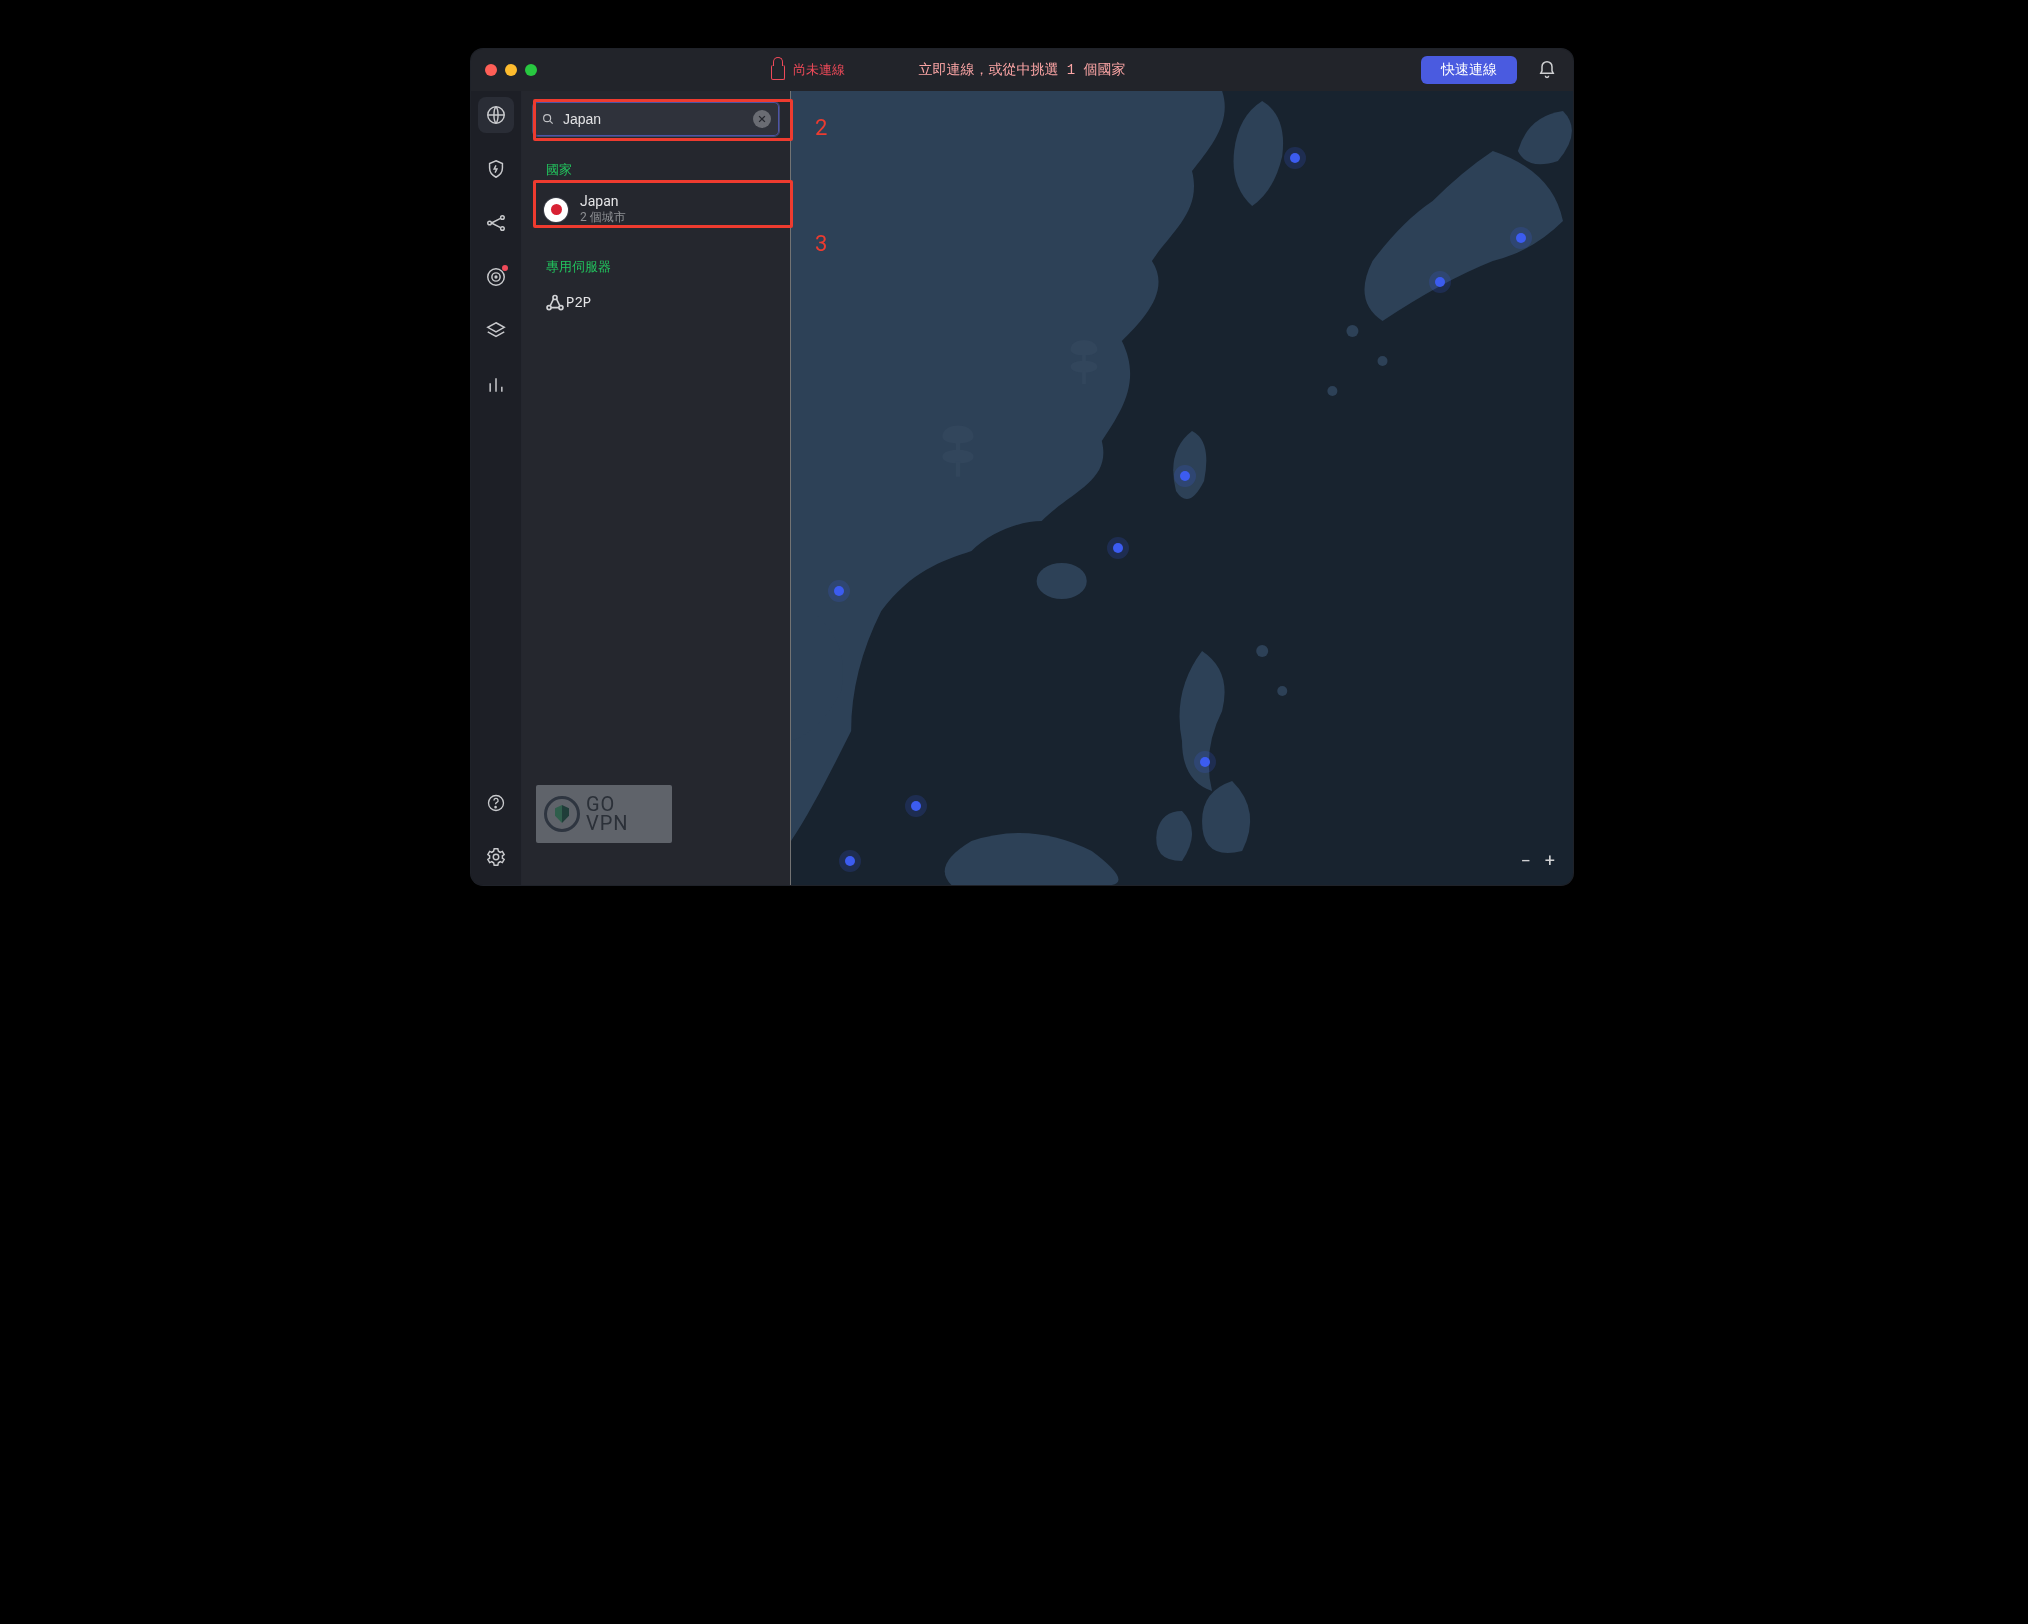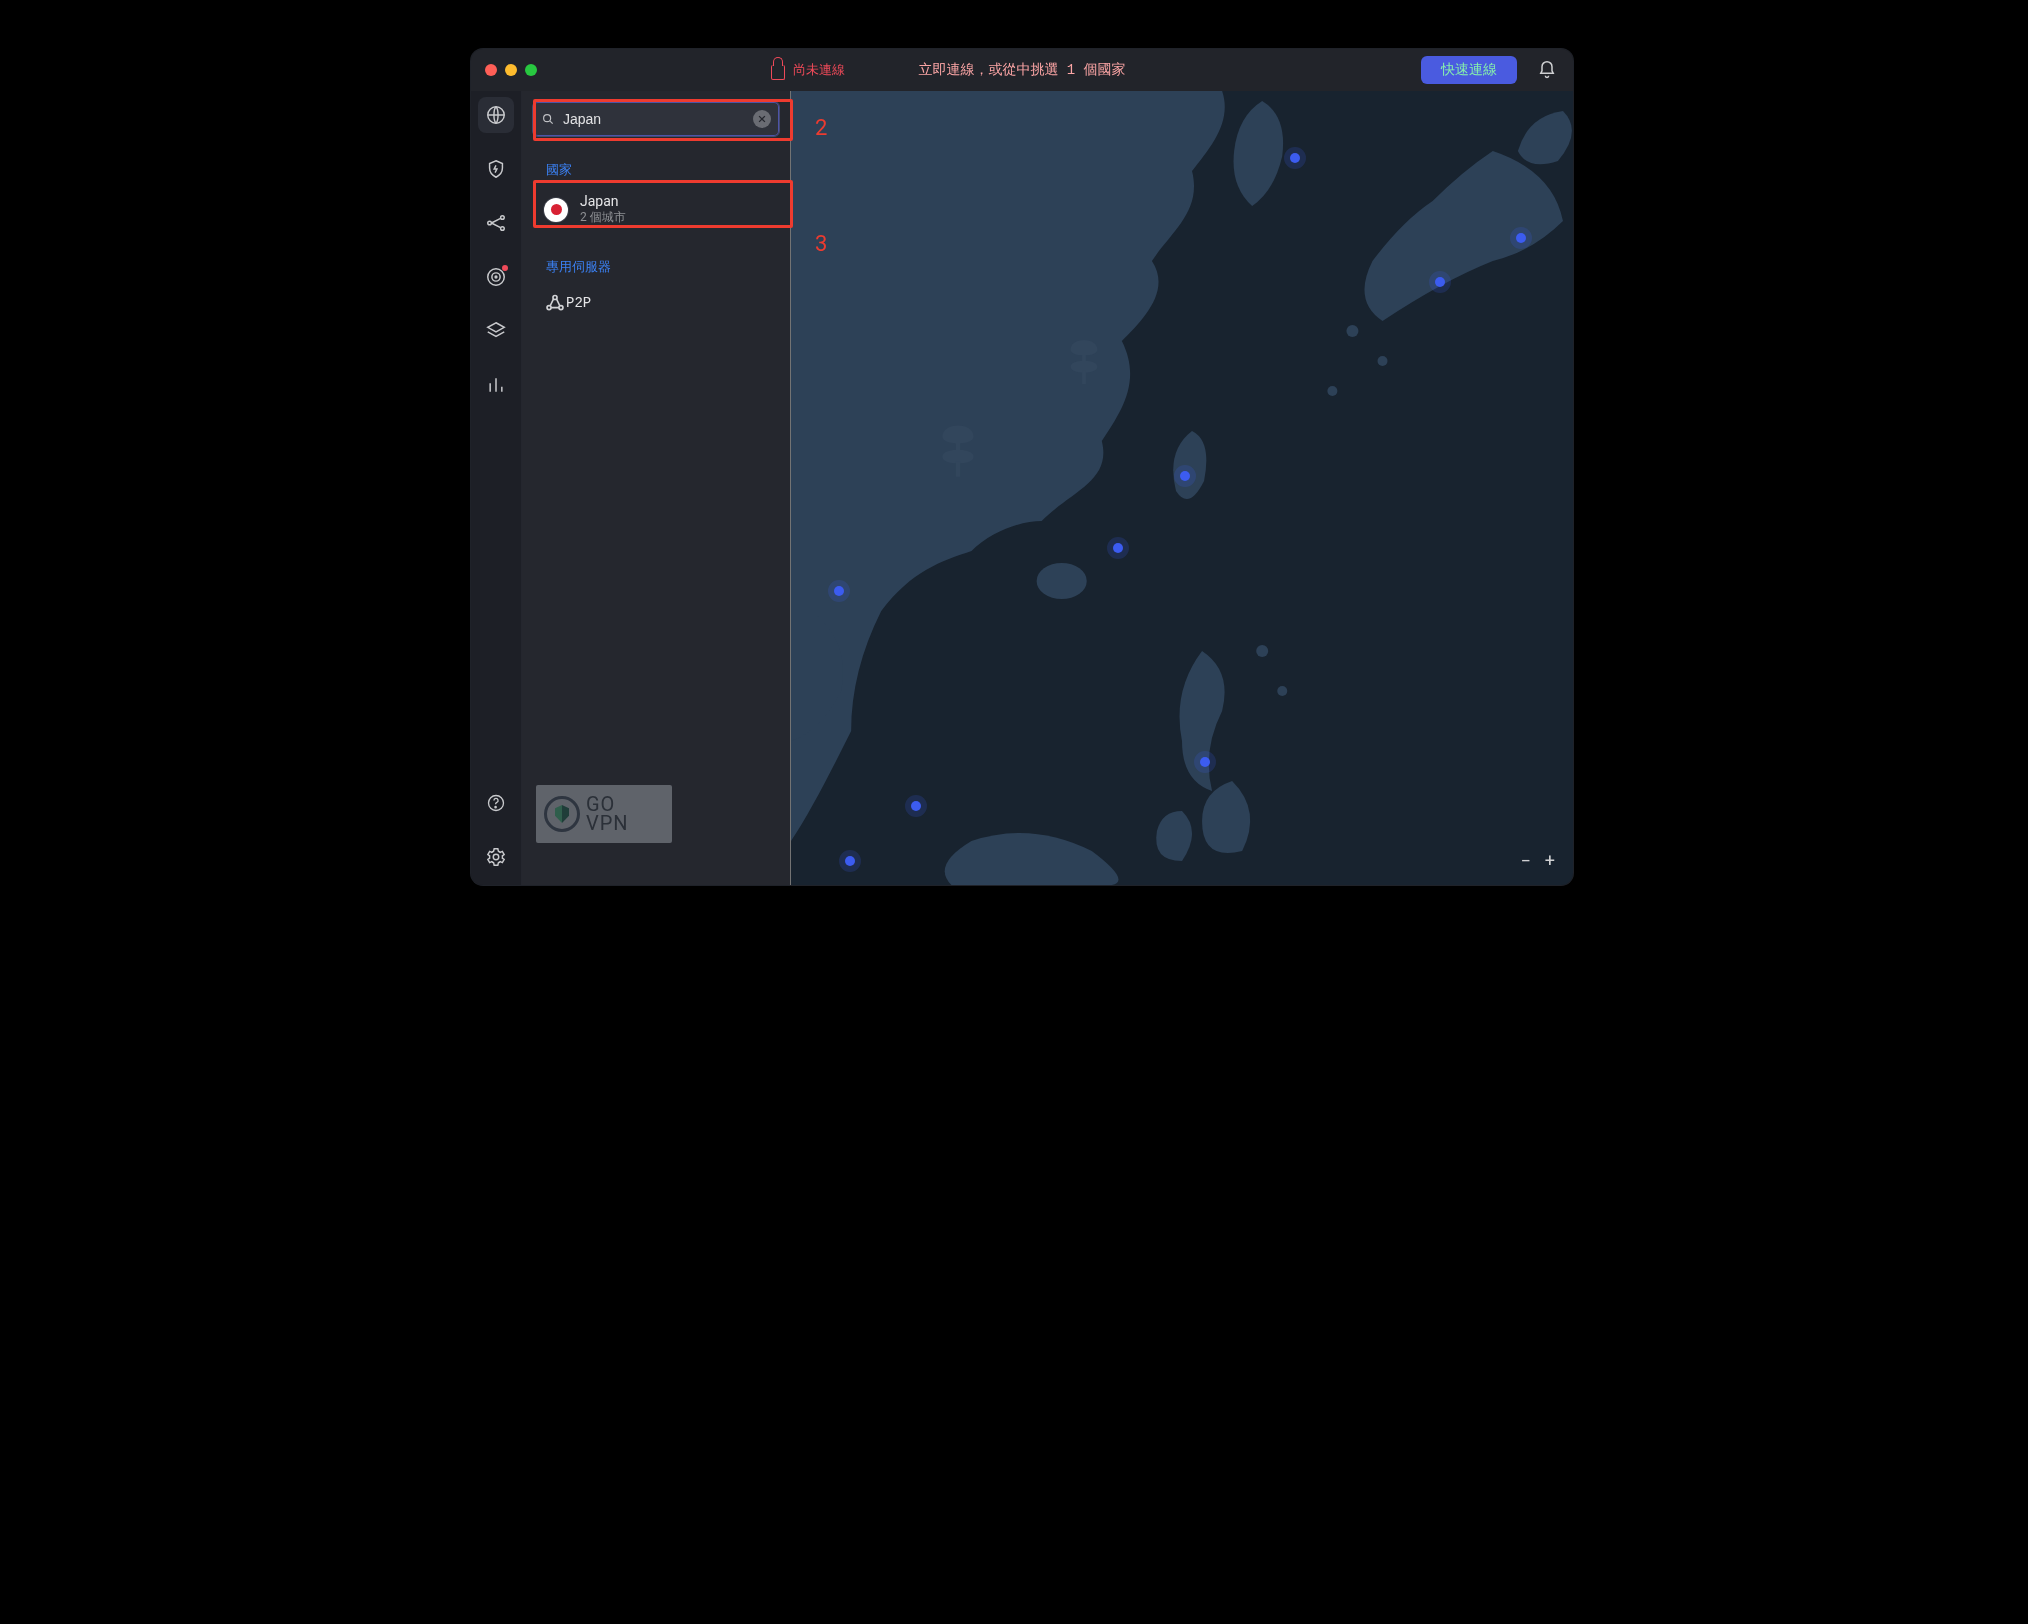--- a/index.html
+++ b/index.html
@@ -8,37 +8,37 @@
 .titlebar{position:relative;height:42px;background:#22242a;display:flex;align-items:center;font-family:Liberation Mono, monospace;}
 .traffic{display:flex;gap:8px;margin-left:14px;}
 .traffic span{width:12px;height:12px;border-radius:50%;display:inline-block;}
 .traffic .red{background:#ff5f57;}
 .traffic .yellow{background:#febc2e;}
 .traffic .green{background:#28c840;}
 .status{position:absolute;left:300px;top:0;height:42px;display:flex;align-items:center;gap:8px;color:#ef4a59;font-size:13px;}
 .status .lock{width:12px;height:14px;border:1.6px solid #ef4a59;border-radius:2px;border-top:none;position:relative;margin-top:4px;}
 .status .lock:before{content:"";position:absolute;top:-8px;left:1px;width:8px;height:8px;border:1.6px solid #ef4a59;border-bottom:none;border-radius:6px 6px 0 0;}
 .center-title{position:absolute;left:0;right:0;text-align:center;color:#fca5a5;font-size:14px;pointer-events:none;}
-.quick{position:absolute;right:56px;top:7px;height:28px;padding:0 20px;border-radius:6px;background:#4a5be0;color:#86efac;font-size:14px;display:flex;align-items:center;cursor:pointer;}
+.quick{position:absolute;right:56px;top:7px;height:28px;padding:0 20px;border-radius:6px;background:#4a5be0;color:#ffffff;font-size:14px;display:flex;align-items:center;cursor:pointer;}
 .bell{position:absolute;right:16px;top:11px;width:20px;height:20px;color:#cfd0d2;cursor:pointer;}
 .body{position:absolute;top:42px;left:0;right:0;bottom:0;display:flex;}
 .rail{width:50px;background:#1d1f26;display:flex;flex-direction:column;align-items:center;padding-top:6px;gap:18px;border-right:1px solid #24262e;}
 .rail .item{width:36px;height:36px;display:flex;align-items:center;justify-content:center;color:#c8c9cc;border-radius:8px;cursor:pointer;position:relative;}
 .rail .item.active{background:#2a2d36;}
 .rail .spacer{flex:1;}
 .rail .dot{position:absolute;width:6px;height:6px;background:#ef4a59;border-radius:50%;top:6px;right:6px;}
 .panel{width:268px;background:#25272e;display:flex;flex-direction:column;border-right:1px solid #737373;position:relative;}
 .search-wrap{margin:10px 10px 6px;height:34px;background:#2f323b;border:1px solid #454a6e;border-radius:6px;display:flex;align-items:center;padding:0 8px;box-shadow:inset 0 0 0 1px #4d54a8;}
 .search-wrap input{flex:1;background:transparent;border:none;outline:none;color:#e3e3e5;font-size:14px;}
 .search-wrap .clear{width:18px;height:18px;border-radius:50%;background:#6a6c73;color:#25272e;display:flex;align-items:center;justify-content:center;font-size:12px;cursor:pointer;}
 .search-wrap .sicon{color:#bfc0c4;margin-right:6px;}
 .annot-box1{position:absolute;left:62px;top:50px;width:260px;height:42px;border:3px solid #ee3b2f;border-radius:2px;pointer-events:none;box-sizing:border-box;}
 .annot-box2{position:absolute;left:62px;top:131px;width:260px;height:48px;border:3px solid #ee3b2f;border-radius:2px;pointer-events:none;box-sizing:border-box;}
 .annot-num{position:absolute;color:#ee3b2f;font-size:22px;font-weight:400;pointer-events:none;}
-.group-label{margin:18px 16px 8px 24px;font-size:13px;color:#3b82f6;}
+.group-label{margin:18px 16px 8px 24px;font-size:13px;color:#22c55e;}
 .country{display:flex;align-items:center;gap:12px;padding:6px 16px 6px 22px;cursor:pointer;}
 .flag-jp{width:24px;height:24px;border-radius:50%;background:#fff;display:flex;align-items:center;justify-content:center;box-shadow:0 0 0 1px #3a3d47;}
 .flag-jp:after{content:"";width:11px;height:11px;background:#d82133;border-radius:50%;}
 .c-name{color:#e5e5e7;font-size:14px;line-height:1.15;}
 .c-sub{color:#8e9094;font-size:12px;}
 .special{display:flex;align-items:center;gap:0;padding:8px 16px 8px 22px;cursor:pointer;font-family:Liberation Mono, monospace;}
 .p2p-icon{width:22px;height:22px;color:#d2d3d6;}
 .logo{position:absolute;bottom:42px;left:14px;width:136px;height:58px;background:#5f636a;display:flex;align-items:center;gap:6px;padding:0 8px;border-radius:2px;box-sizing:border-box;}
 .logo .shield{width:30px;height:30px;border:3px solid #2e3540;border-radius:50%;display:flex;align-items:center;justify-content:center;}
 .logo .inner{width:14px;height:18px;background:linear-gradient(90deg,#2f5e4c 50%,#1f3d39 50%);clip-path:polygon(50% 0,100% 18%,100% 60%,50% 100%,0 60%,0 18%);}

